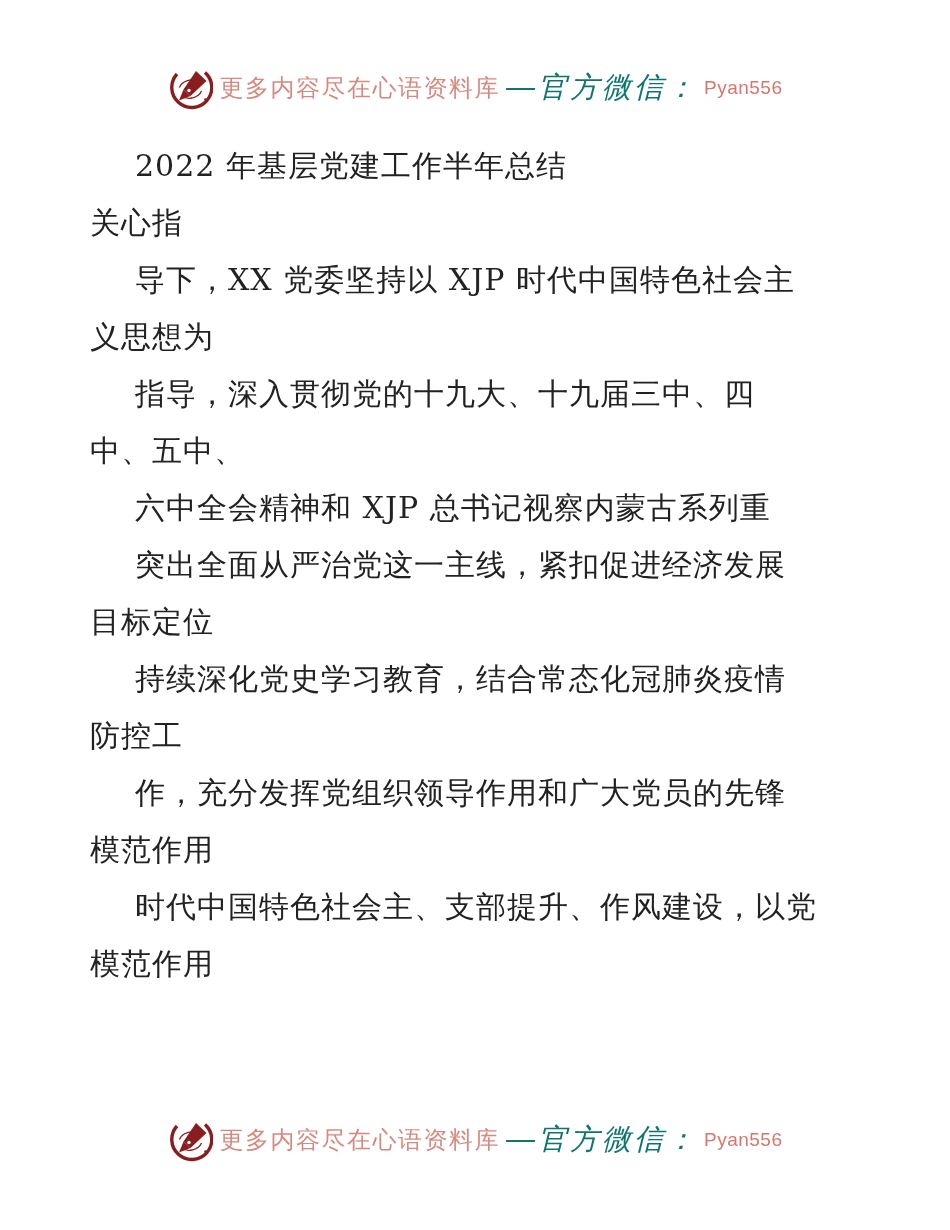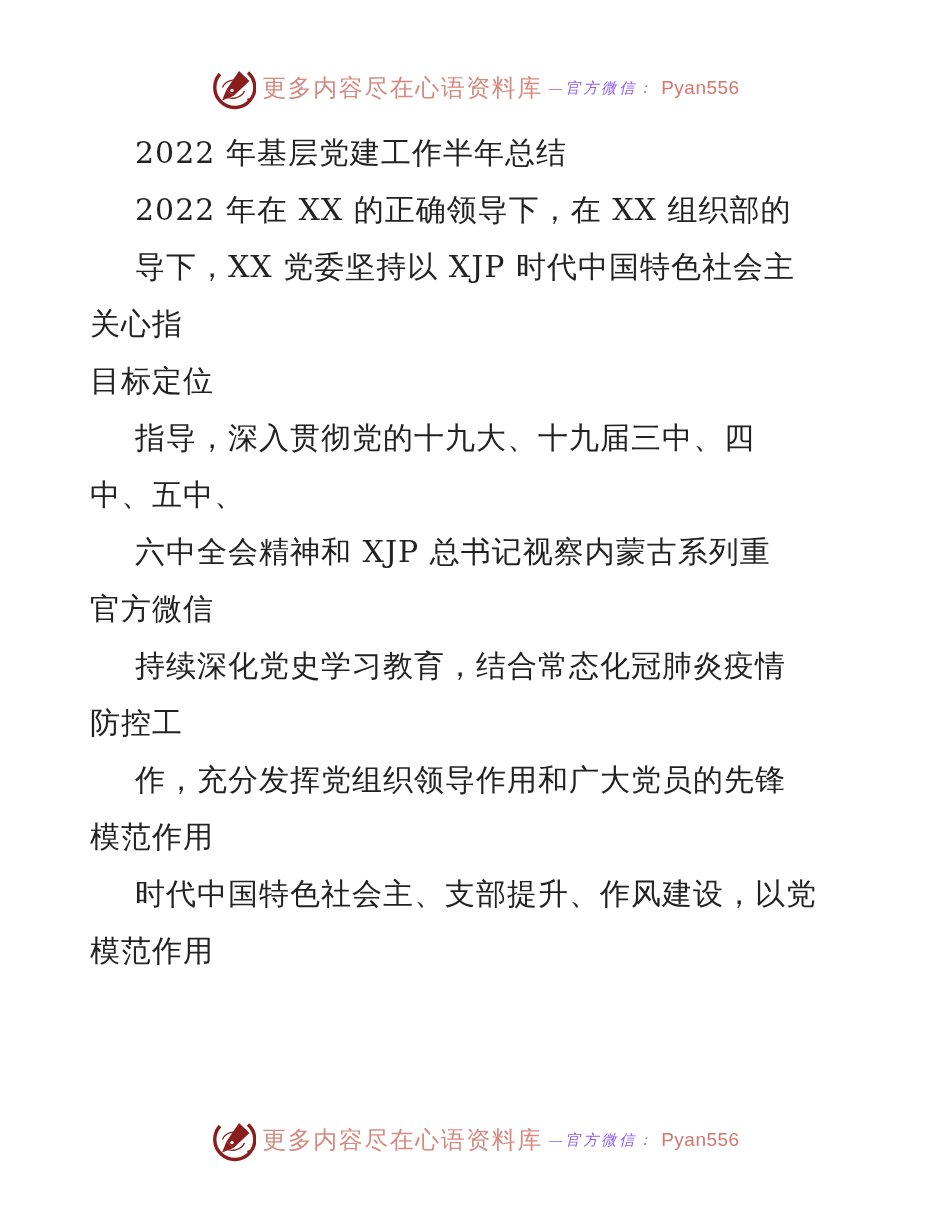--- a/index.html
+++ b/index.html
@@ -35,36 +35,36 @@
     height: 46px;
     flex: 0 0 auto;
   }
   .wm-main {
     color: #d5897f;
     font-size: 24px;
     letter-spacing: 1.5px;
     font-family: "DejaVu Serif", "Liberation Serif", serif;
   }
   .wm-label {
-    color: #8b5cf6;
-    font-size: 15px;
+    color: #0f766e;
+    font-size: 29px;
     letter-spacing: 3px;
     font-style: italic;
-    font-family: Liberation Serif, serif;
+    font-family: Liberation Sans, sans-serif;
   }
   .wm-account {
     color: #d5776e;
     font-size: 19px;
     letter-spacing: 0.5px;
     font-family: "Liberation Sans", "DejaVu Sans", sans-serif;
   }
   
   .content {
     position: absolute;
-    top: 124px;
+    top: 137px;
     left: 90px;
     width: 775px;
   }
   .line {
     font-size: 30px;
     line-height: 57px;
     height: 57px;
     color: #222222;
     letter-spacing: 1px;
     white-space: nowrap;
@@ -95,28 +95,28 @@
         <circle cx="22" cy="25.5" r="1.7" fill="#ffffff"></circle>
       </svg>
     </span>
     <span class="wm-main">更多内容尽在心语资料库</span>
     <span class="wm-label">—官方微信：</span>
     <span class="wm-account">Pyan556</span>
   </div>
 
   <div class="content">
       <div class="line indent">2022 年基层党建工作半年总结</div>
-      <div class="line indent">2022 年在 XX 的正确领导下，在 XX 组织部的</div>
+      <div class="line">关心指</div>
       <div class="line indent">导下，XX 党委坚持以 XJP 时代中国特色社会主</div>
-      <div class="line">关心指</div>
-      <div class="line">目标定位</div>
+      <div class="line">义思想为</div>
       <div class="line indent">指导，深入贯彻党的十九大、十九届三中、四</div>
       <div class="line">中、五中、</div>
       <div class="line indent">六中全会精神和 XJP 总书记视察内蒙古系列重</div>
-      <div class="line">官方微信</div>
+      <div class="line indent">突出全面从严治党这一主线，紧扣促进经济发展</div>
+      <div class="line">目标定位</div>
       <div class="line indent">持续深化党史学习教育，结合常态化冠肺炎疫情</div>
       <div class="line">防控工</div>
       <div class="line indent">作，充分发挥党组织领导作用和广大党员的先锋</div>
       <div class="line">模范作用</div>
       <div class="line indent">时代中国特色社会主、支部提升、作风建设，以党</div>
       <div class="line">模范作用</div>
     </div>
 
   <div class="watermark footer">
     <span class="wm-logo">

